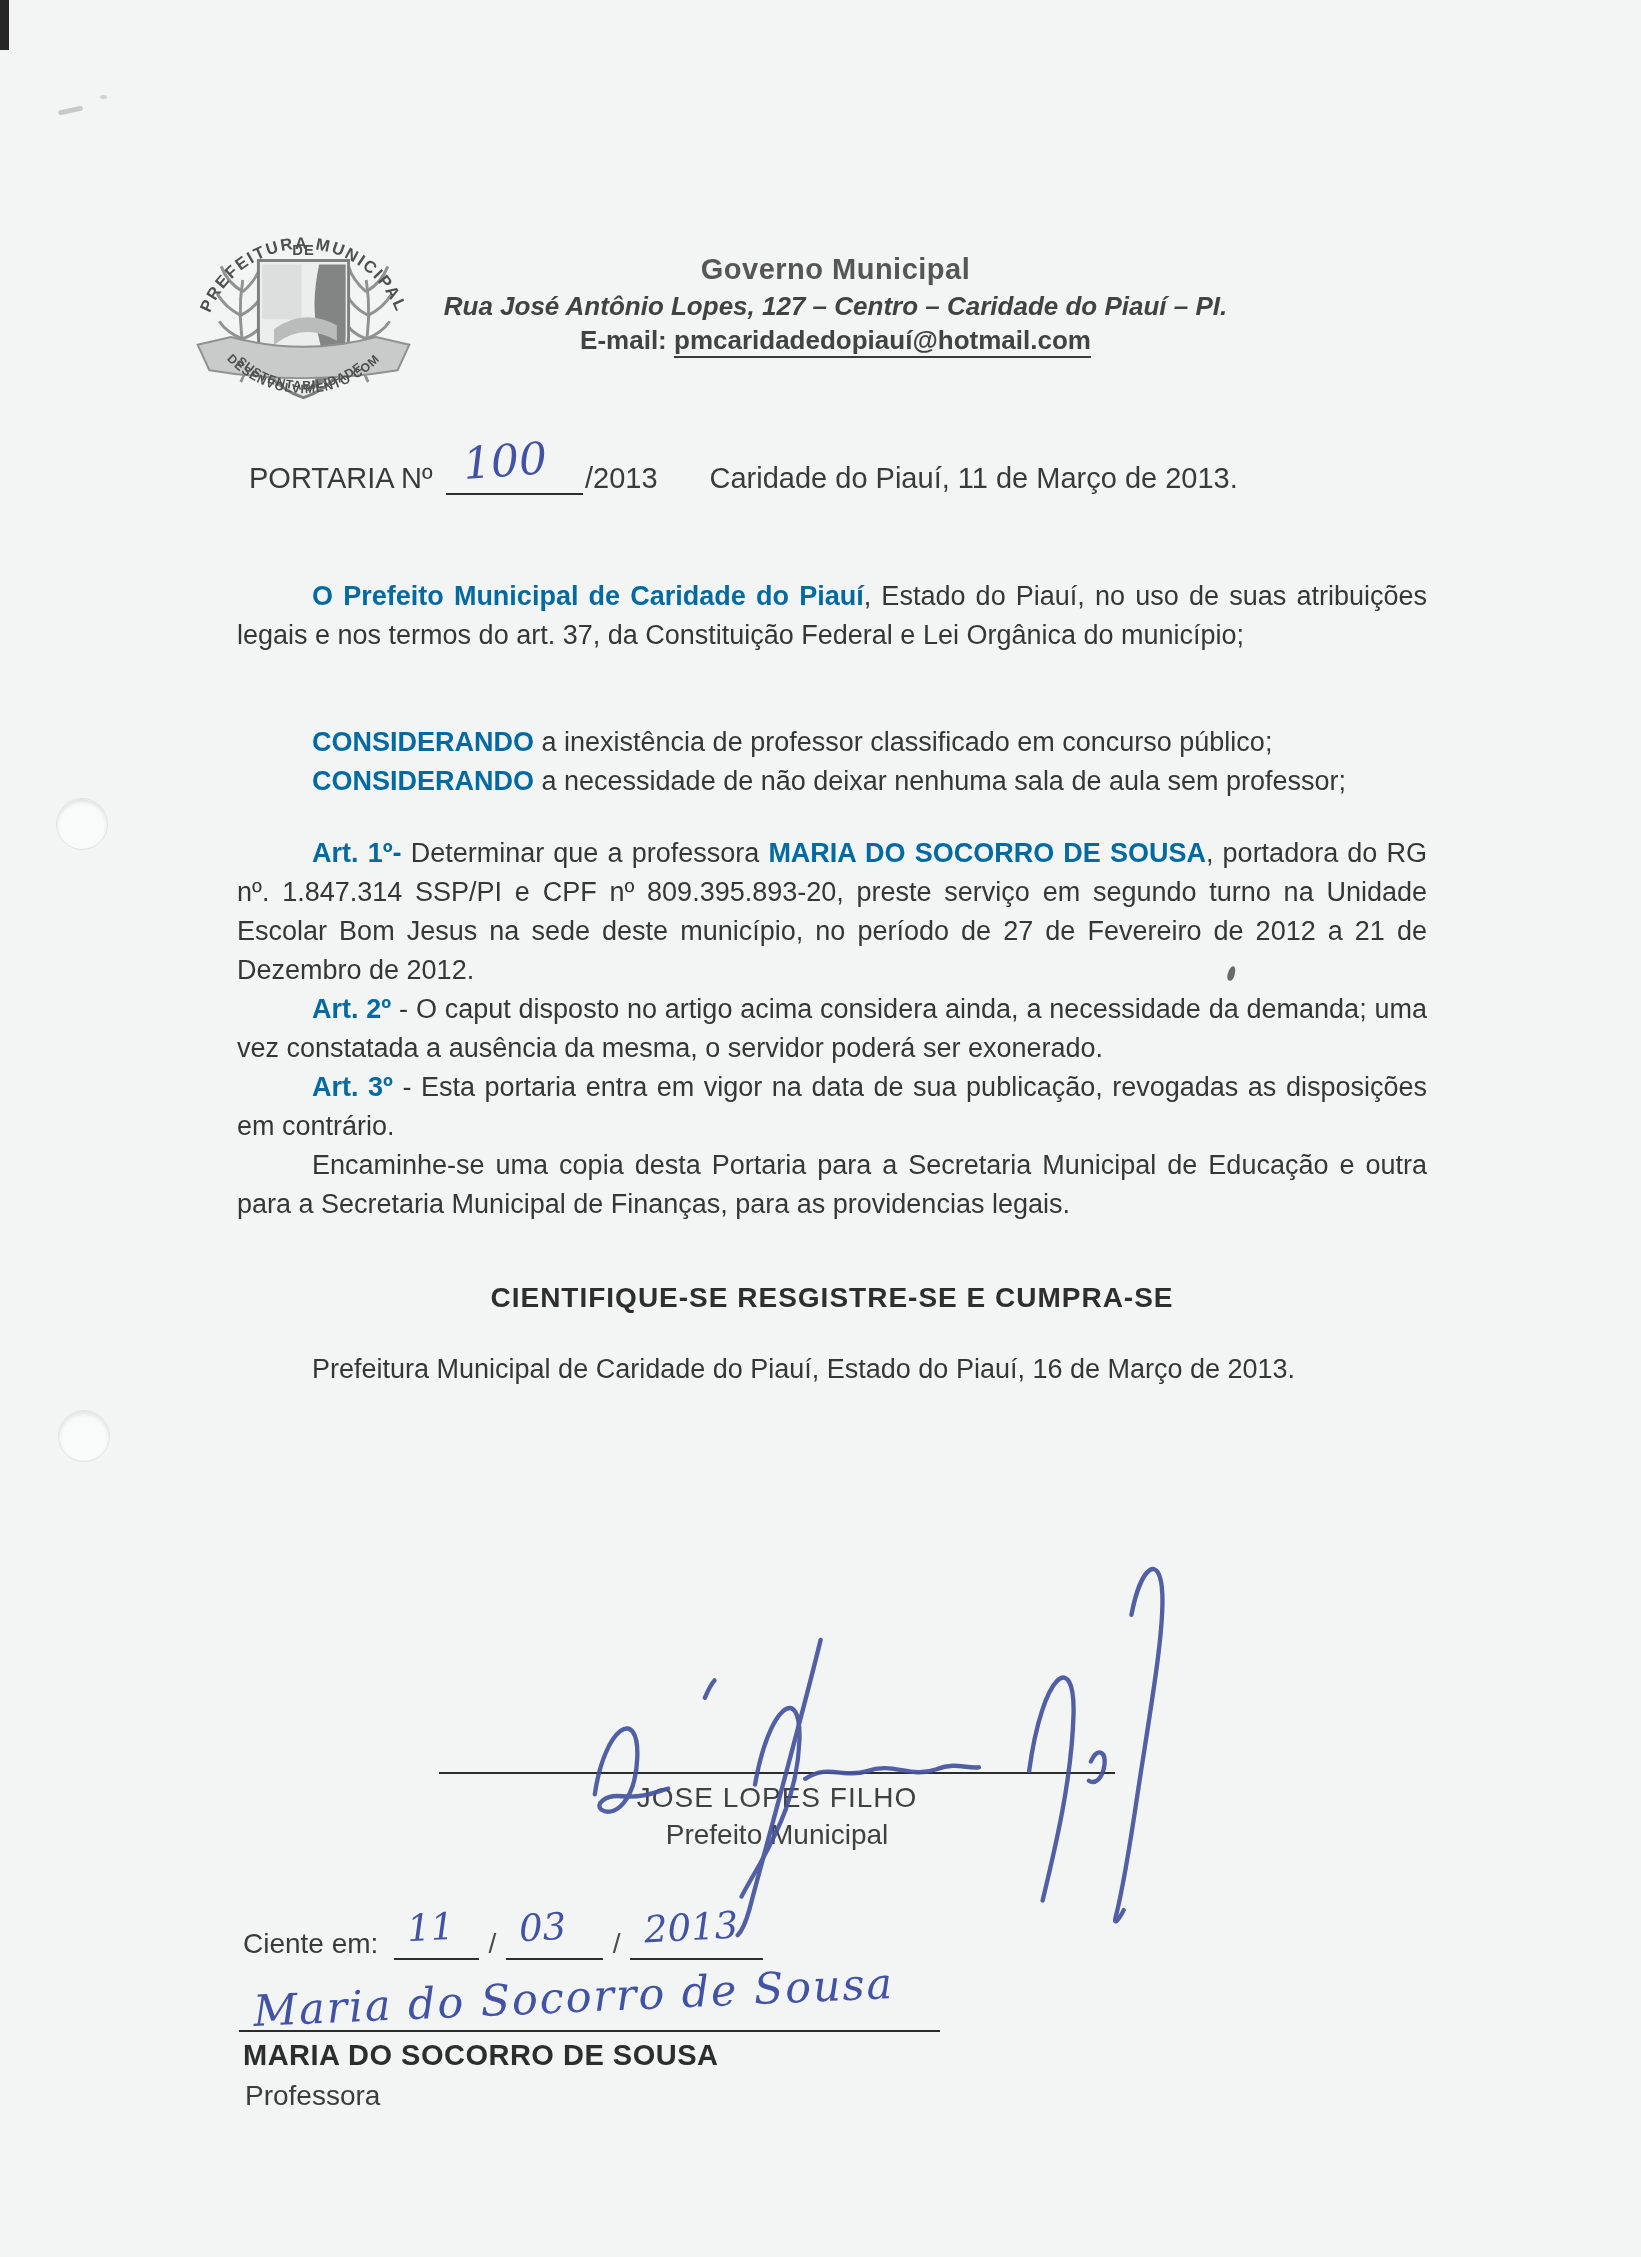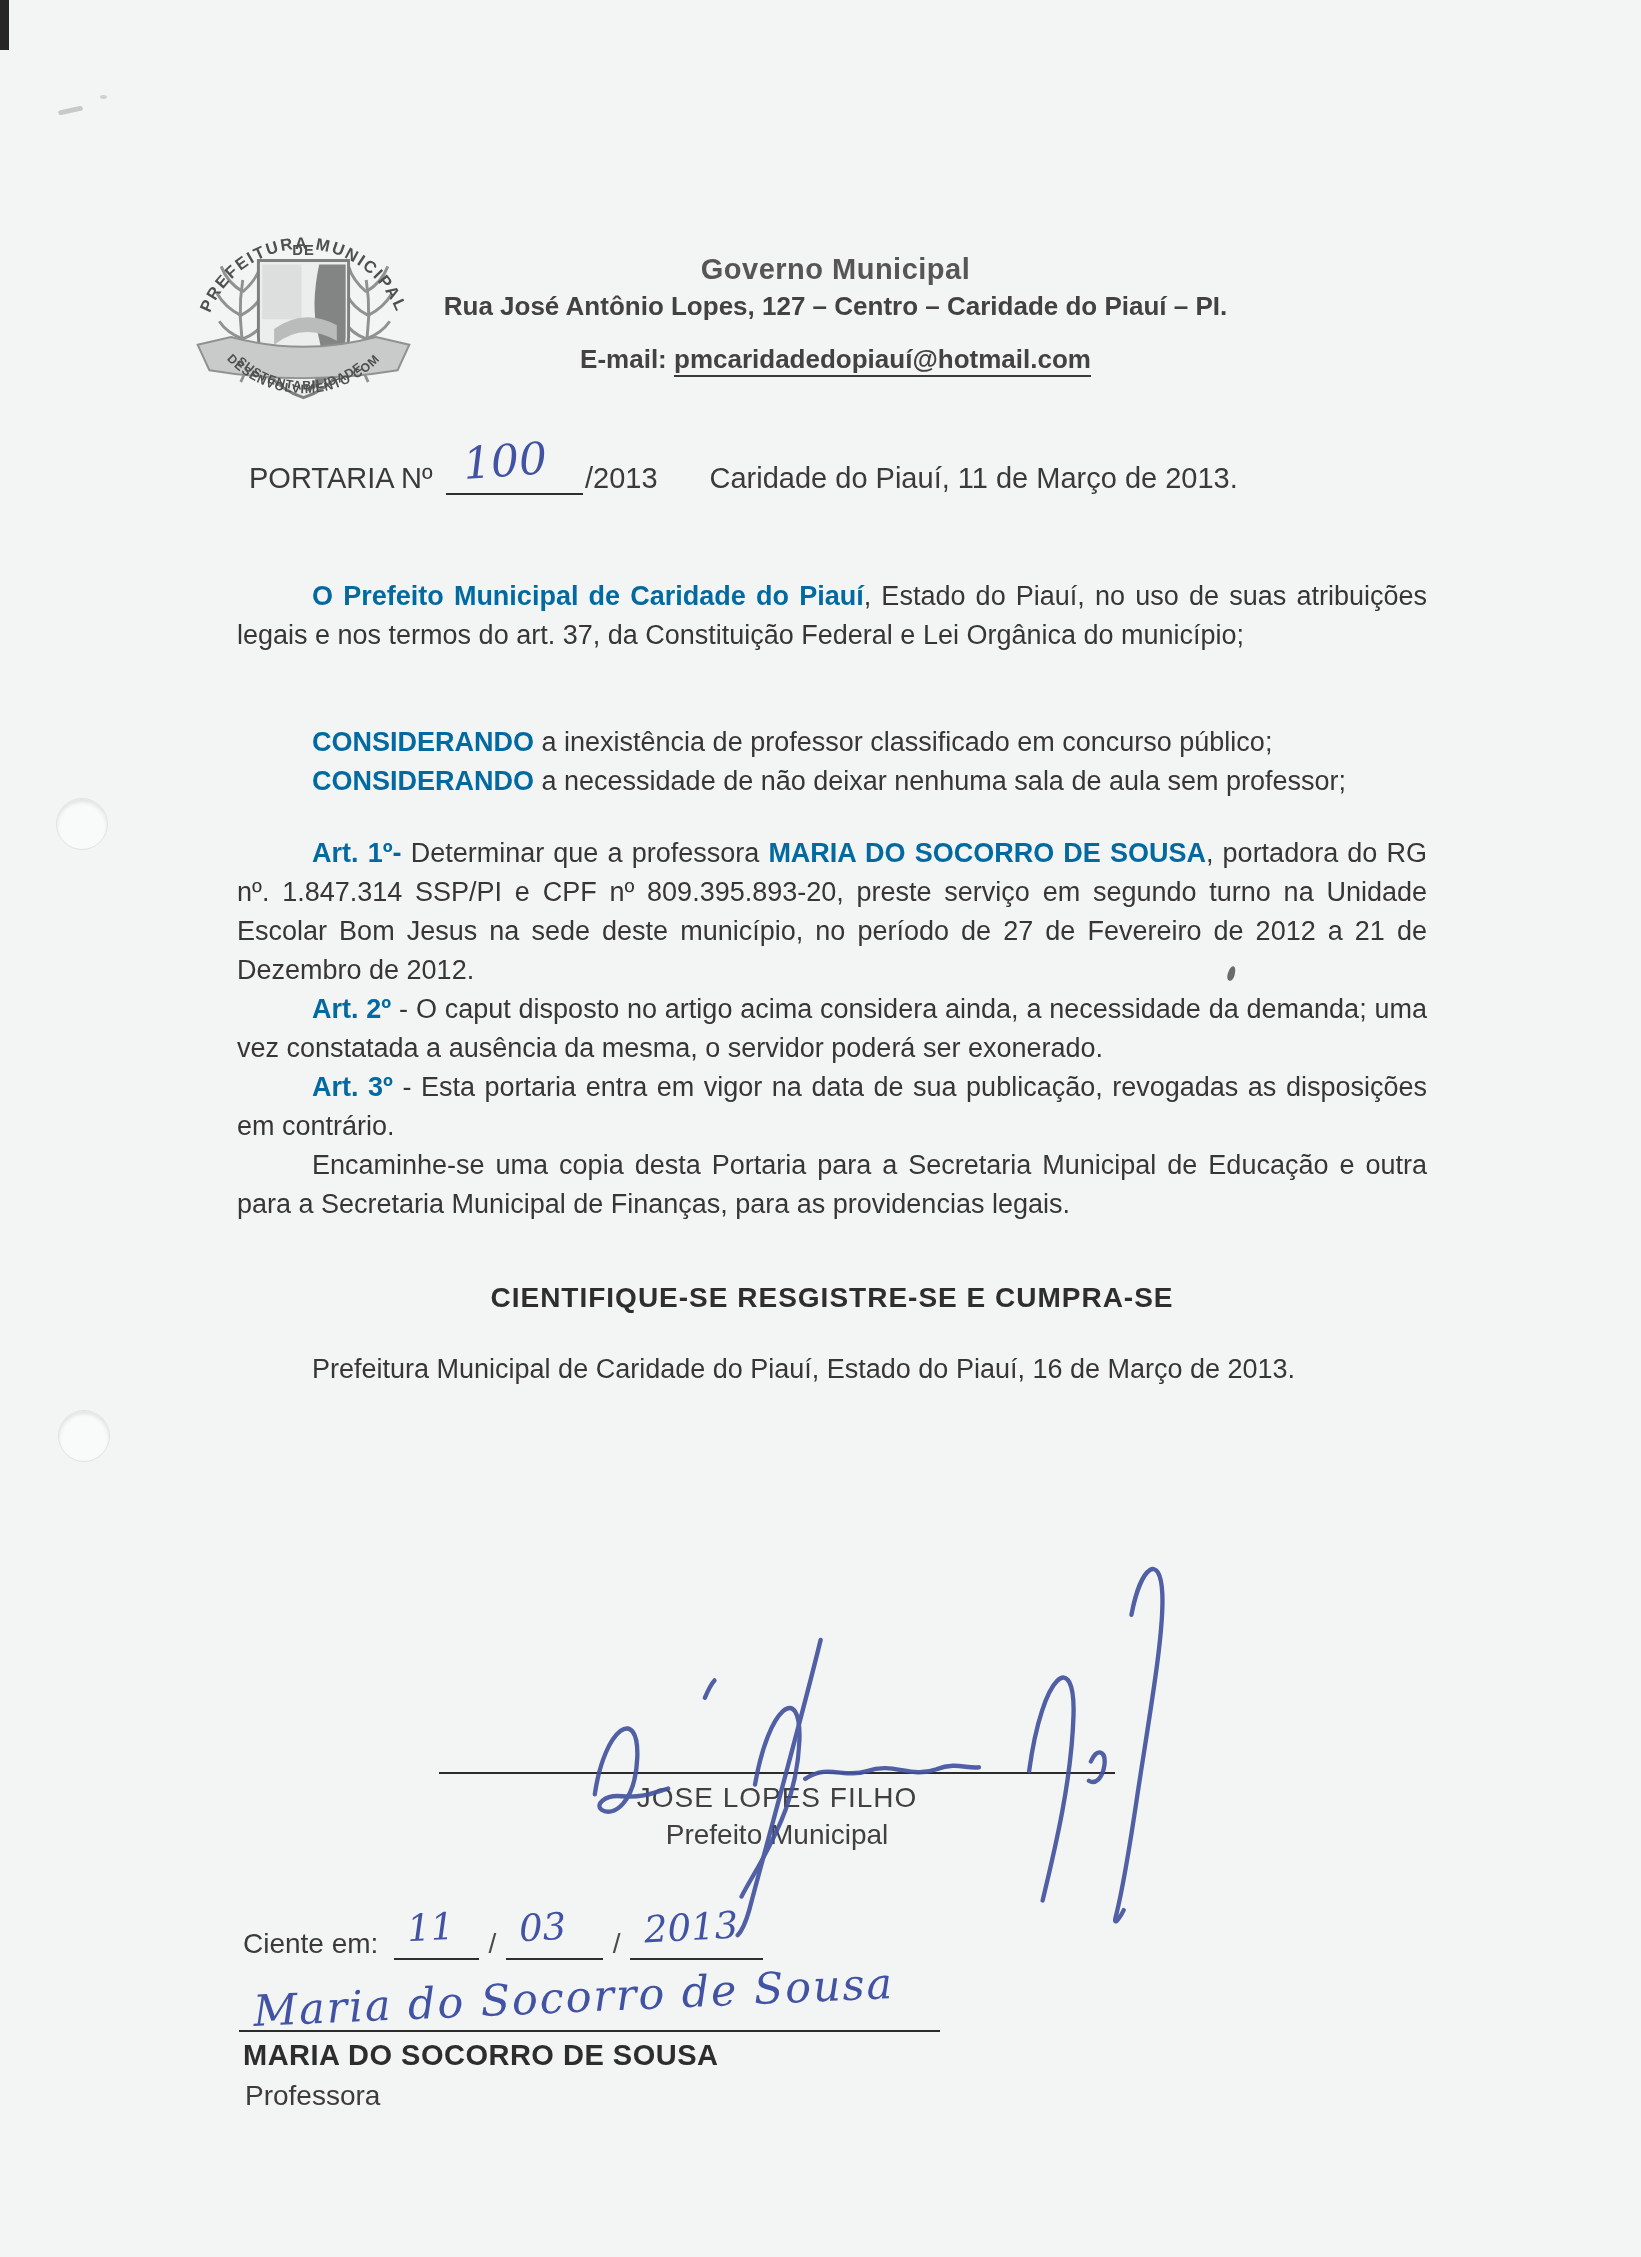--- a/index.html
+++ b/index.html
@@ -22,22 +22,22 @@
 
   
   .seal{position:absolute;left:180px;top:189px;width:247px;height:241px;}
   .seal text{font-family:"Liberation Sans", sans-serif;fill:#4d504e;font-weight:bold;}
   .seal .arc-top{font-size:17px;letter-spacing:2px;}
   .seal .de-text{font-size:15px;letter-spacing:1px;}
   .seal .arc-bot{font-size:12.5px;letter-spacing:1px;}
   .letterhead-text{position:absolute;left:401px;top:253px;width:869px;text-align:center;color:#474747;}
   .lh-line1{font-size:29px;font-weight:bold;color:#565656;letter-spacing:0.5px;}
   .lh-line2{font-size:31px;font-weight:bold;color:#3d3d3d;margin-top:2.9px;}
-  .lh-line3{font-size:26px;font-weight:bold;color:#424242;margin-top:4.8px;}
-  .lh-line4{font-size:26px;font-weight:bold;color:#424242;margin-top:22px;}
+  .lh-line3{font-size:26px;font-weight:bold;color:#424242;margin-top:4.8px;font-style:italic;}
+  .lh-line4{font-size:26px;font-weight:bold;color:#424242;margin-top:3px;}
   .email{border-bottom:2.9px solid #3a3a3a;padding-bottom:1px;}
 
   
   .ref-row{position:absolute;left:249px;top:456px;width:1178px;display:flex;align-items:flex-end;font-size:29px;color:#3a3a3a;}
   .portaria-blank{position:relative;display:inline-block;width:137px;margin-left:13.5px;border-bottom:2.9px solid #2e2e2e;height:37px;}
   .hand{font-family:"DejaVu Serif", serif;font-style:italic;color:#4353a4;}
   .hand-number{position:absolute;left:17.4px;top:-21px;font-size:44px;transform:rotate(-4deg);white-space:nowrap;}
   .year-suffix{margin-left:1.9px;}
   .dateline{margin-left:52px;}
 

